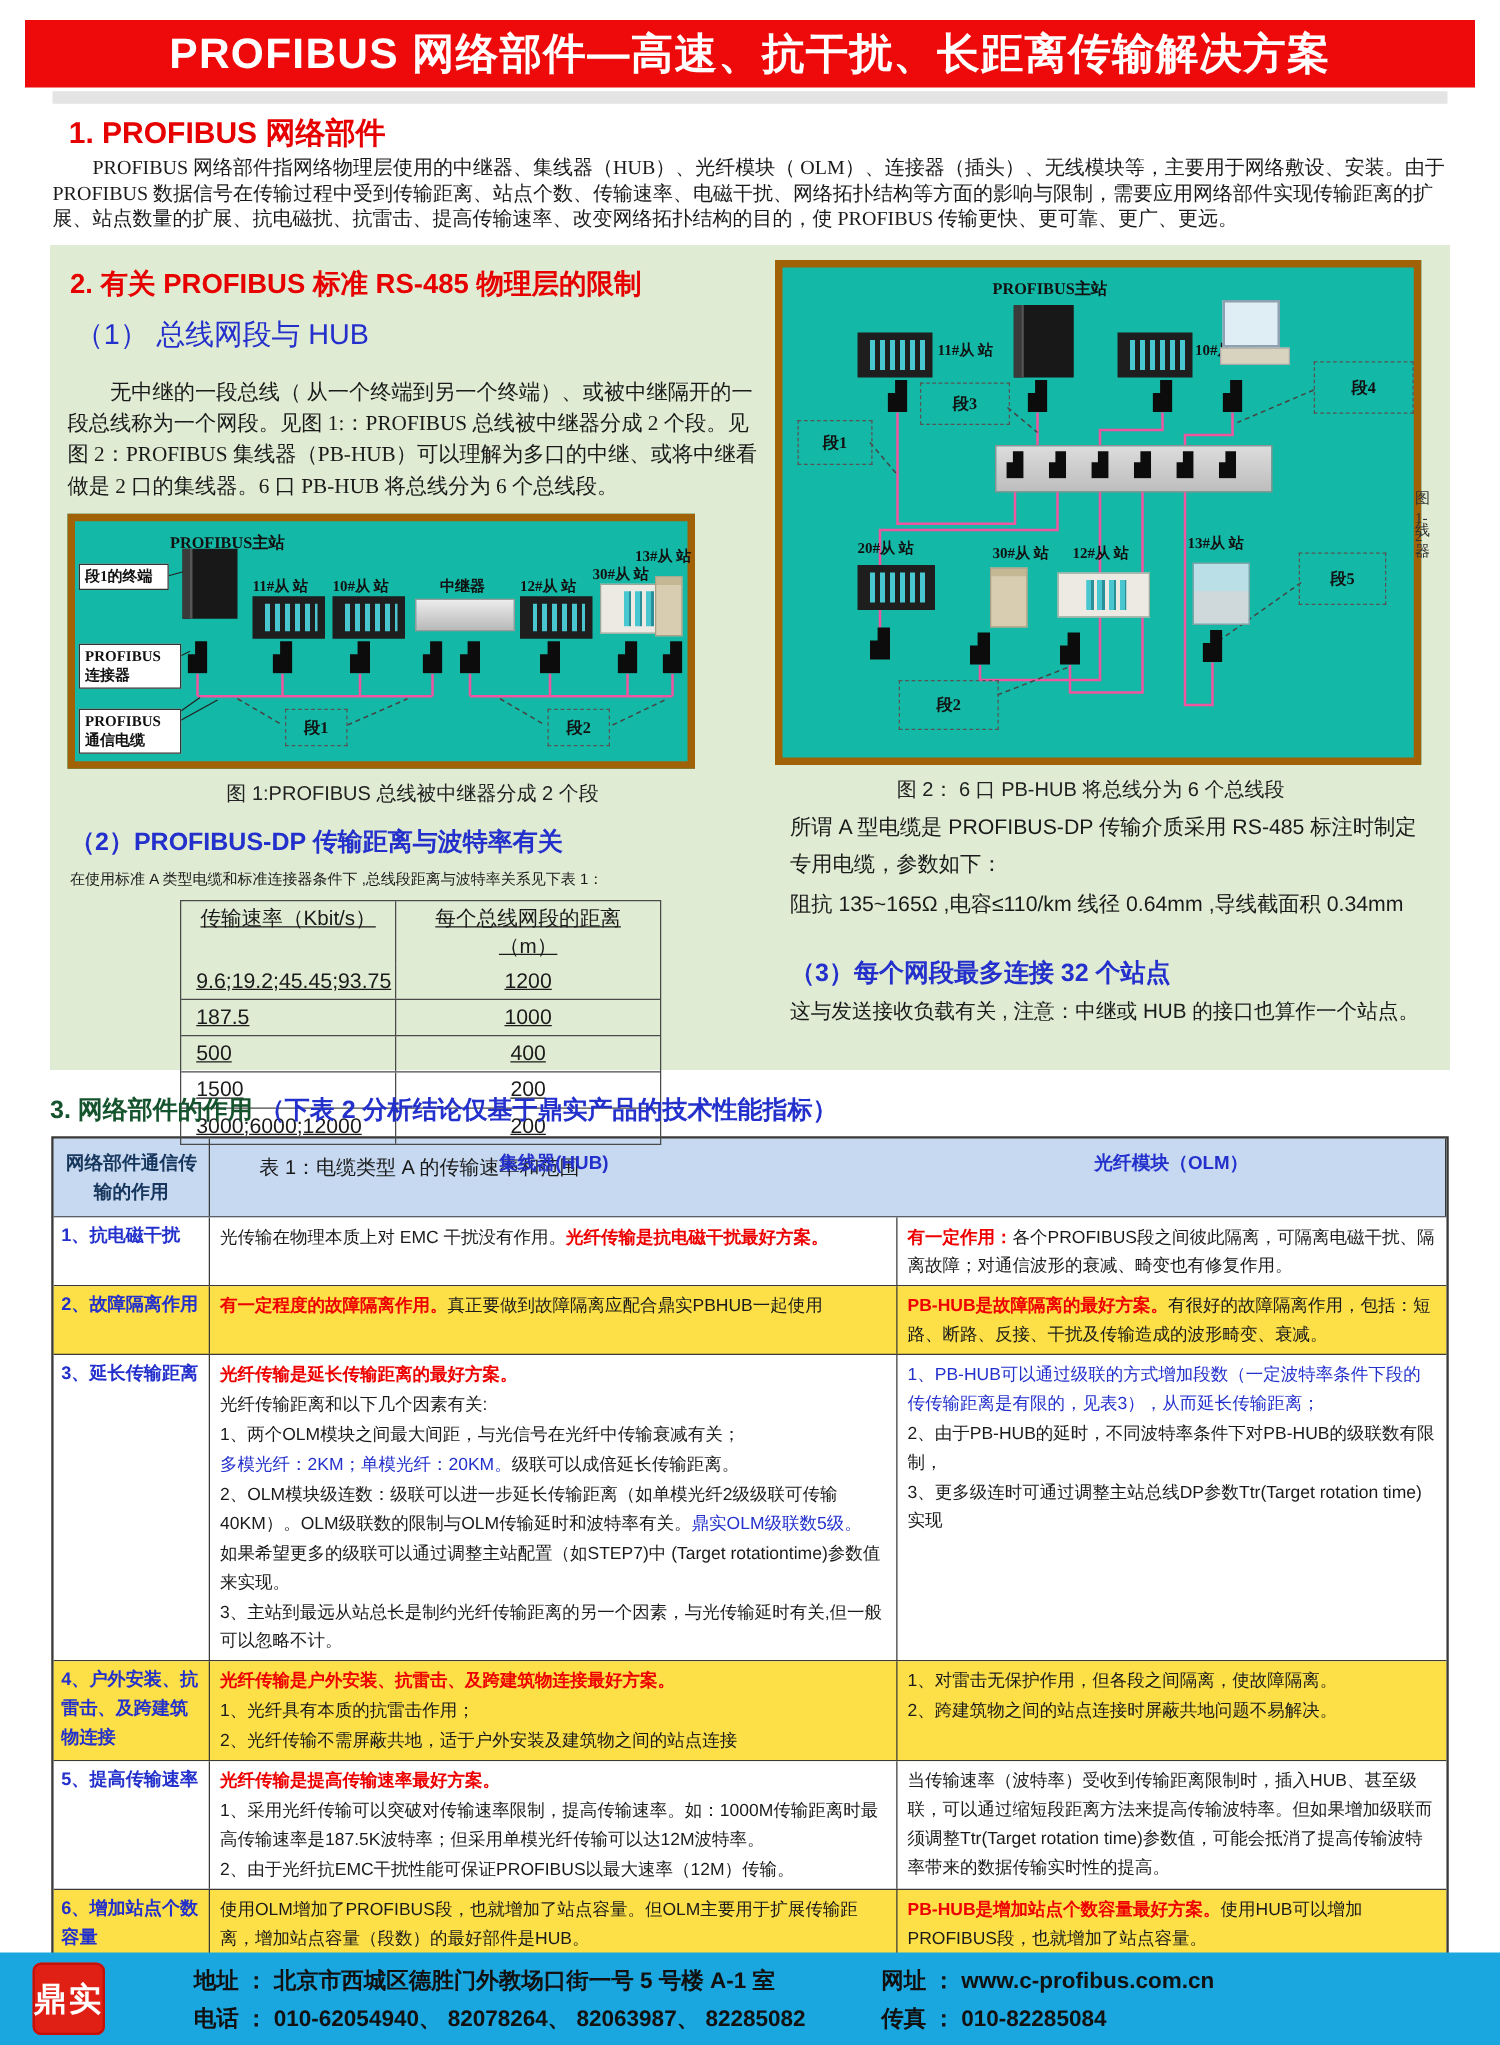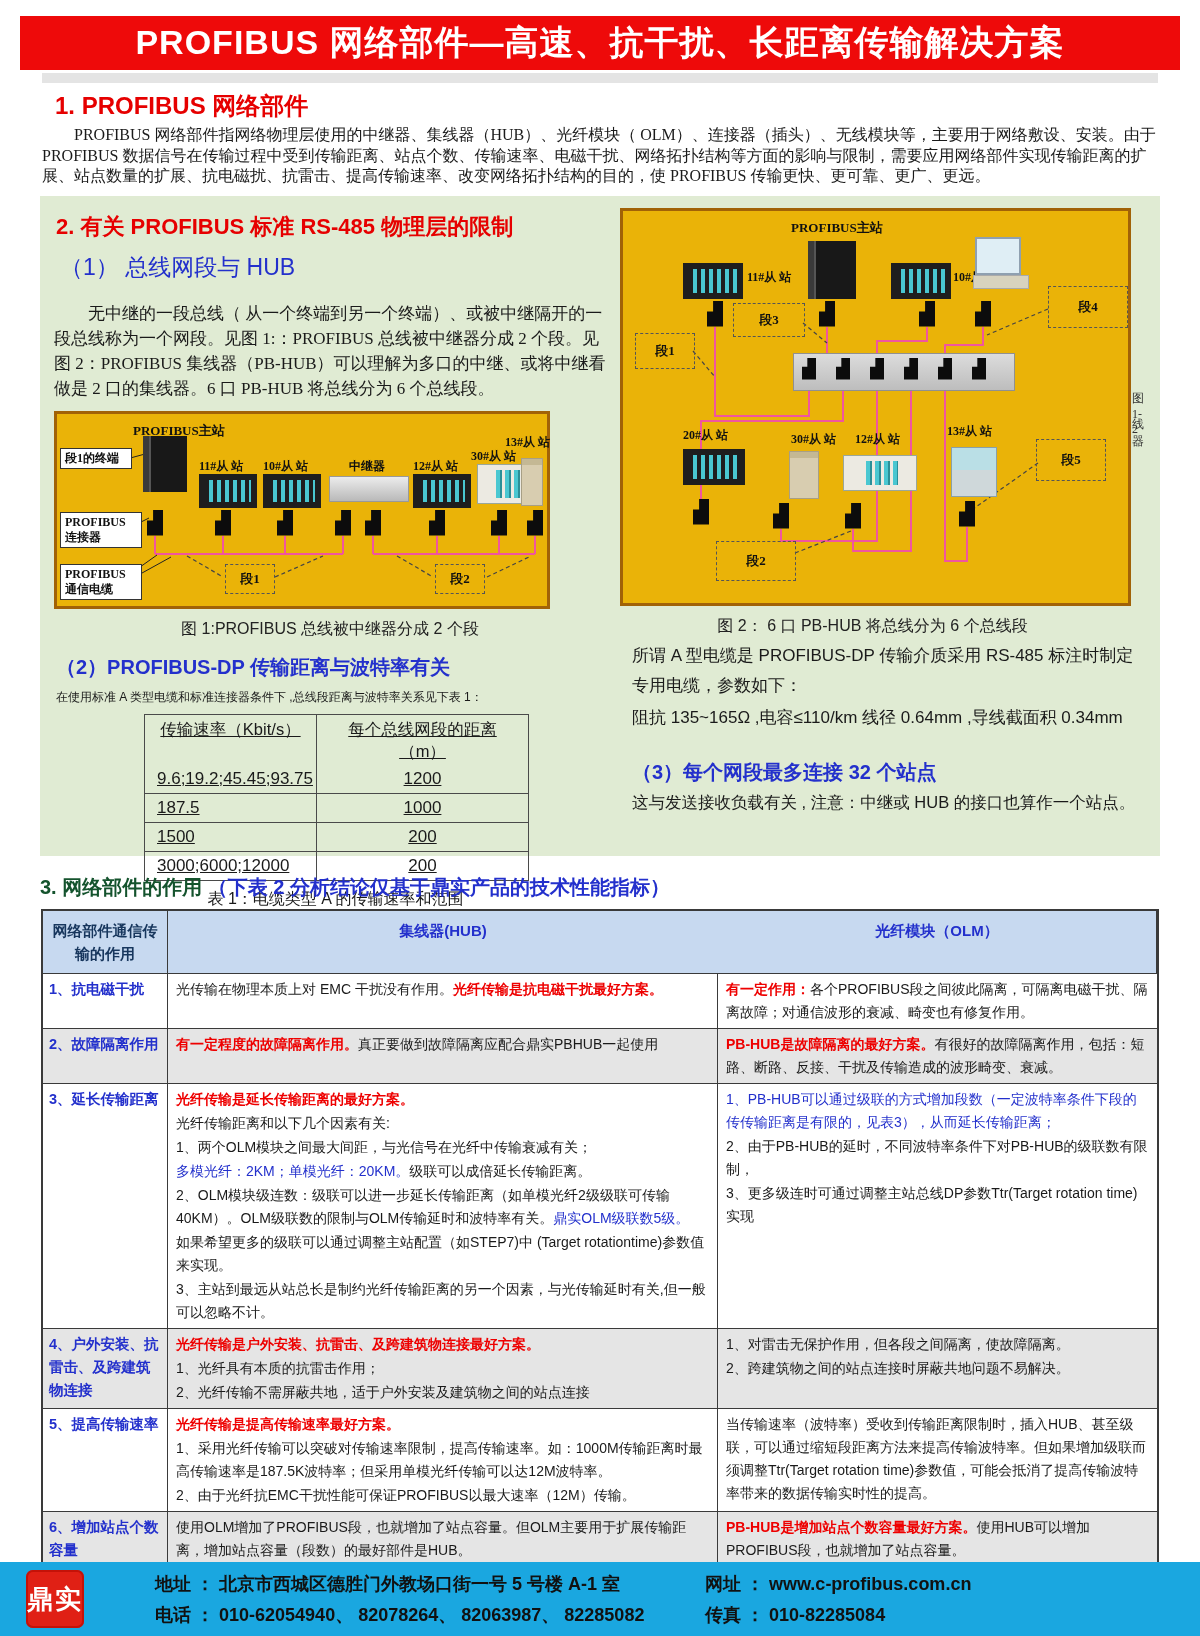--- a/index.html
+++ b/index.html
@@ -10,21 +10,21 @@
   .graybar{margin:3px 42px 0;height:10px;background:#e4e4e4;}
   .sec1-h{margin:7px 0 3px 55px;color:#e60000;font-size:24px;font-weight:bold;}
   .sec1-body{margin:0 42px;font-family:"Liberation Serif","DejaVu Serif",serif;font-size:16px;line-height:20.5px;text-indent:2em;}
   .greenbox{margin:9px 40px 0;height:660px;background:#e0ebd3;padding:12px 14px;box-sizing:border-box;display:flex;gap:14px;}
   .col-left{width:552px;flex:none;}
   .col-right{flex:1;position:relative;}
   .h-red22{color:#e60000;font-size:22px;font-weight:bold;margin:4px 0 10px 2px;}
   .h-blue24{color:#2330cc;font-size:23px;font-weight:normal;margin:0 0 18px 6px;}
   .h-blue20{color:#2330cc;font-size:20px;font-weight:bold;margin:14px 0 8px 2px;}
   .serif-para{font-family:"Liberation Serif","DejaVu Serif",serif;font-size:17px;line-height:25px;text-indent:2em;margin:0 0 10px 0;}
-  .figbox{position:relative;background:#eab308;border:3px solid #a16207;}
+  .figbox{position:relative;background:#14b8a6;border:6px solid #a16207;}
   .fig1{width:490px;height:192px;margin-top:2px;}
   .fig2{width:505px;height:392px;}
   .fig-caption{text-align:center;font-size:16px;color:#222;margin-top:10px;}
   .fig-label{position:absolute;font-family:"Liberation Serif","DejaVu Serif",serif;font-weight:bold;font-size:12px;color:#111;white-space:nowrap;}
   .fig-label-lg{font-size:13px;}
   .dev{position:absolute;box-sizing:border-box;}
   .dev-master{background:#181818;border-left:6px solid #3a3a3a;box-shadow:inset 2px 0 0 #555;}
   .dev-plc{background-color:#1e1e1e;background-image:repeating-linear-gradient(90deg,#49c7d1 0 4px,#1e1e1e 4px 8px);background-repeat:no-repeat;background-position:10px 6px;background-size:calc(100% - 16px) calc(100% - 12px);}
   .dev-plc-light{background-color:#eceae2;border:1px solid #9aa79a;background-image:repeating-linear-gradient(90deg,#49c7d1 0 4px,#2a8f98 4px 6px,#eceae2 6px 9px);background-repeat:no-repeat;background-position:55% 5px;background-size:45% calc(100% - 10px);}
   .dev-repeater{background:linear-gradient(#ececec,#b9b9b9);border:1px solid #999;}
@@ -57,21 +57,21 @@
   .sec3-h .blue{color:#2330cc;}
   .t2{margin:0 41px;border:2px solid #3a3a3a;}
   .t2-head,.t2-row{display:grid;grid-template-columns:125px 550px 1fr;}
   .t2-head{background:#c7d9f0;border-bottom:1.5px solid #3a3a3a;}
   .t2-hcell{padding:8px 6px;text-align:center;font-weight:bold;font-size:15px;line-height:23px;}
   .t2-hc1{color:#17365d;border-right:1.5px solid #3a3a3a;}
   .t2-hc2{color:#2330cc;border-right:1.5px solid #3a3a3a;}
   .t2-hc3{color:#2330cc;}
   .t2-row{border-bottom:1.5px solid #3a3a3a;background:#ffffff;}
   .t2-row:last-child{border-bottom:none;}
-  .t2-row.peach{background:#e5e5e5;}
+  .t2-row.peach{background:#fde047;}
   .t2-cell{padding:3px 8px;font-size:14px;line-height:23px;}
   .t2-label{color:#2330cc;font-weight:bold;border-right:1.5px solid #3a3a3a;padding:4px 4px 4px 6px;font-size:14.5px;}
   .t2-olm{border-right:1.5px solid #3a3a3a;}
   .t2-par{margin:1px 0;}
   .seg-k{color:#1a1a1a;}
   .seg-r{color:#ee0000;font-weight:bold;}
   .seg-b{color:#2330cc;}
   .footer{position:absolute;left:0;bottom:0;width:1200px;height:74px;background:#1aa7e0;}
   .logo{position:absolute;left:26px;top:8px;width:58px;height:58px;background:#e02015;border-radius:7px;
         display:flex;align-items:center;justify-content:center;color:#fff;font-weight:bold;font-size:26px;letter-spacing:2px;
@@ -157,20 +157,24 @@
         <div class="t1-cell t1-c2">每个总线网段的距离（m）</div>
       </div>
       <div>
           <div class="t1-row">
             <div class="t1-cell t1-c1">9.6;19.2;45.45;93.75</div>
             <div class="t1-cell t1-c2">1200</div>
           </div>
           <div class="t1-row">
             <div class="t1-cell t1-c1">187.5</div>
             <div class="t1-cell t1-c2">1000</div>
+          </div>
+          <div class="t1-row">
+            <div class="t1-cell t1-c1">500</div>
+            <div class="t1-cell t1-c2">400</div>
           </div>
           <div class="t1-row">
             <div class="t1-cell t1-c1">1500</div>
             <div class="t1-cell t1-c2">200</div>
           </div>
           <div class="t1-row">
             <div class="t1-cell t1-c1">3000;6000;12000</div>
             <div class="t1-cell t1-c2">200</div>
           </div>
         </div>

